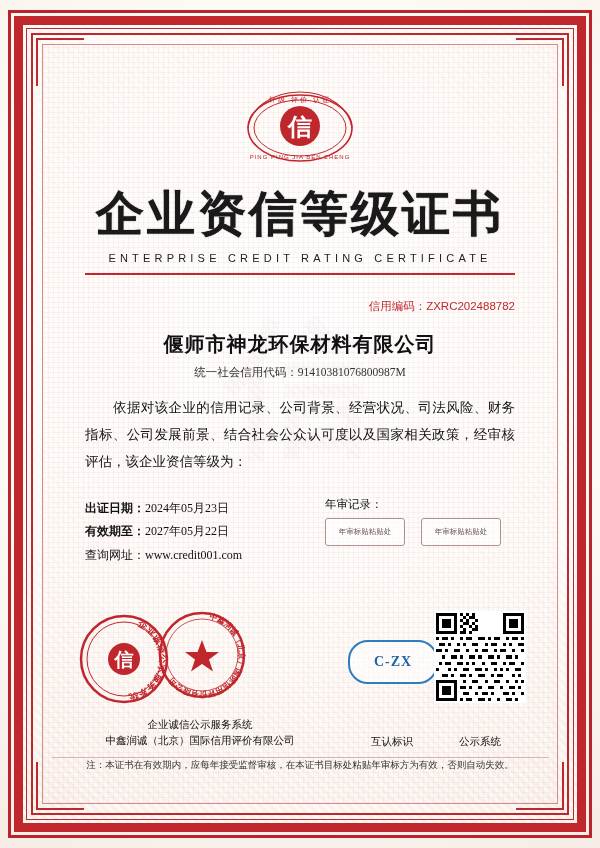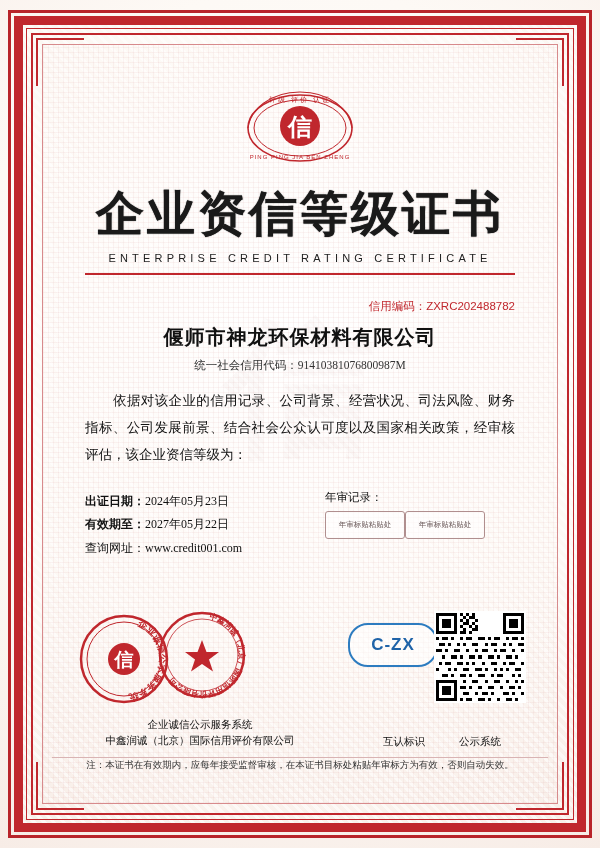--- a/index.html
+++ b/index.html
@@ -103,21 +103,21 @@
   .code-line{
     margin-top:24px;
     width:430px;
     text-align:right;
     font-size:11.5px;
     color:#c0272d;
     font-family:"Liberation Sans", sans-serif;
   }
   .code-line .val{color:#c0272d;}
   .company{
-    margin-top:10px;
+    margin-top:17px;
     font-size:20px;
     font-weight:bold;
     color:#111;
     letter-spacing:1px;
   }
   .uscc{
     margin-top:7px;
     font-size:11.5px;
     color:#333;
   }
@@ -145,21 +145,21 @@
     margin-top:22px;
     width:430px;
     display:flex;
     justify-content:space-between;
     align-items:flex-start;
   }
   .info-left{font-size:12px;color:#111;line-height:1.95;}
   .info-left b{font-weight:bold;}
   .info-right{width:190px;font-size:11.5px;color:#111;}
   .annual-label{margin-bottom:6px;}
-  .stamp-boxes{display:flex;}
+  .stamp-boxes{display:flex;gap:16px;}
   .stamp-box{
     width:78px;height:26px;border:1px solid #b08f8f;border-radius:3px;
     font-size:7.5px;color:#6b5a5a;display:flex;align-items:center;justify-content:center;
     background:rgba(255,255,255,.6);
   }
 
   
   .bottom{
     position:absolute;left:0;right:0;bottom:22px;
     width:100%;
@@ -167,38 +167,38 @@
   .seal-row{
     position:relative;height:104px;
   }
   .seal{
     position:absolute;
     width:92px;height:92px;
   }
   .seal1{left:26px;top:2px;}
   .seal2{left:104px;top:-2px;}
   .ezx{
-    position:absolute;left:296px;top:12px;
+    position:absolute;left:296px;top:29px;
     width:86px;height:40px;
     border:2px solid #2d7cc0;border-radius:20px;
     display:flex;align-items:center;justify-content:center;
-    color:#1f63a8;font-size:17px;font-weight:bold;letter-spacing:1px;
-    font-family:Liberation Sans, sans-serif;
+    color:#1f63a8;font-size:14px;font-weight:bold;letter-spacing:1px;
+    font-family:Liberation Serif, serif;
     background:rgba(255,255,255,.5);
   }
   .qr{
     position:absolute;right:22px;top:0px;
     width:92px;height:92px;background:#fff;padding:2px;box-sizing:border-box;
   }
   .labels{
     position:relative;height:34px;margin-top:2px;font-size:10.5px;color:#111;
   }
   .lbl{position:absolute;text-align:center;}
   .lbl1{left:48px;top:0;width:200px;line-height:1.55;}
-  .lbl2{left:312px;top:18px;width:80px;}
+  .lbl2{left:300px;top:18px;width:80px;}
   .lbl3{right:20px;top:18px;width:96px;font-family:Liberation Serif, serif;}
   .note{
     position:relative;margin-top:6px;
     width:100%;
     text-align:center;
     font-size:9.5px;color:#333;
     border-top:1px solid #d9b3b3;padding-top:1px;
   }
   .wm{
     position:absolute;left:50%;top:46%;transform:translate(-50%,-50%);

